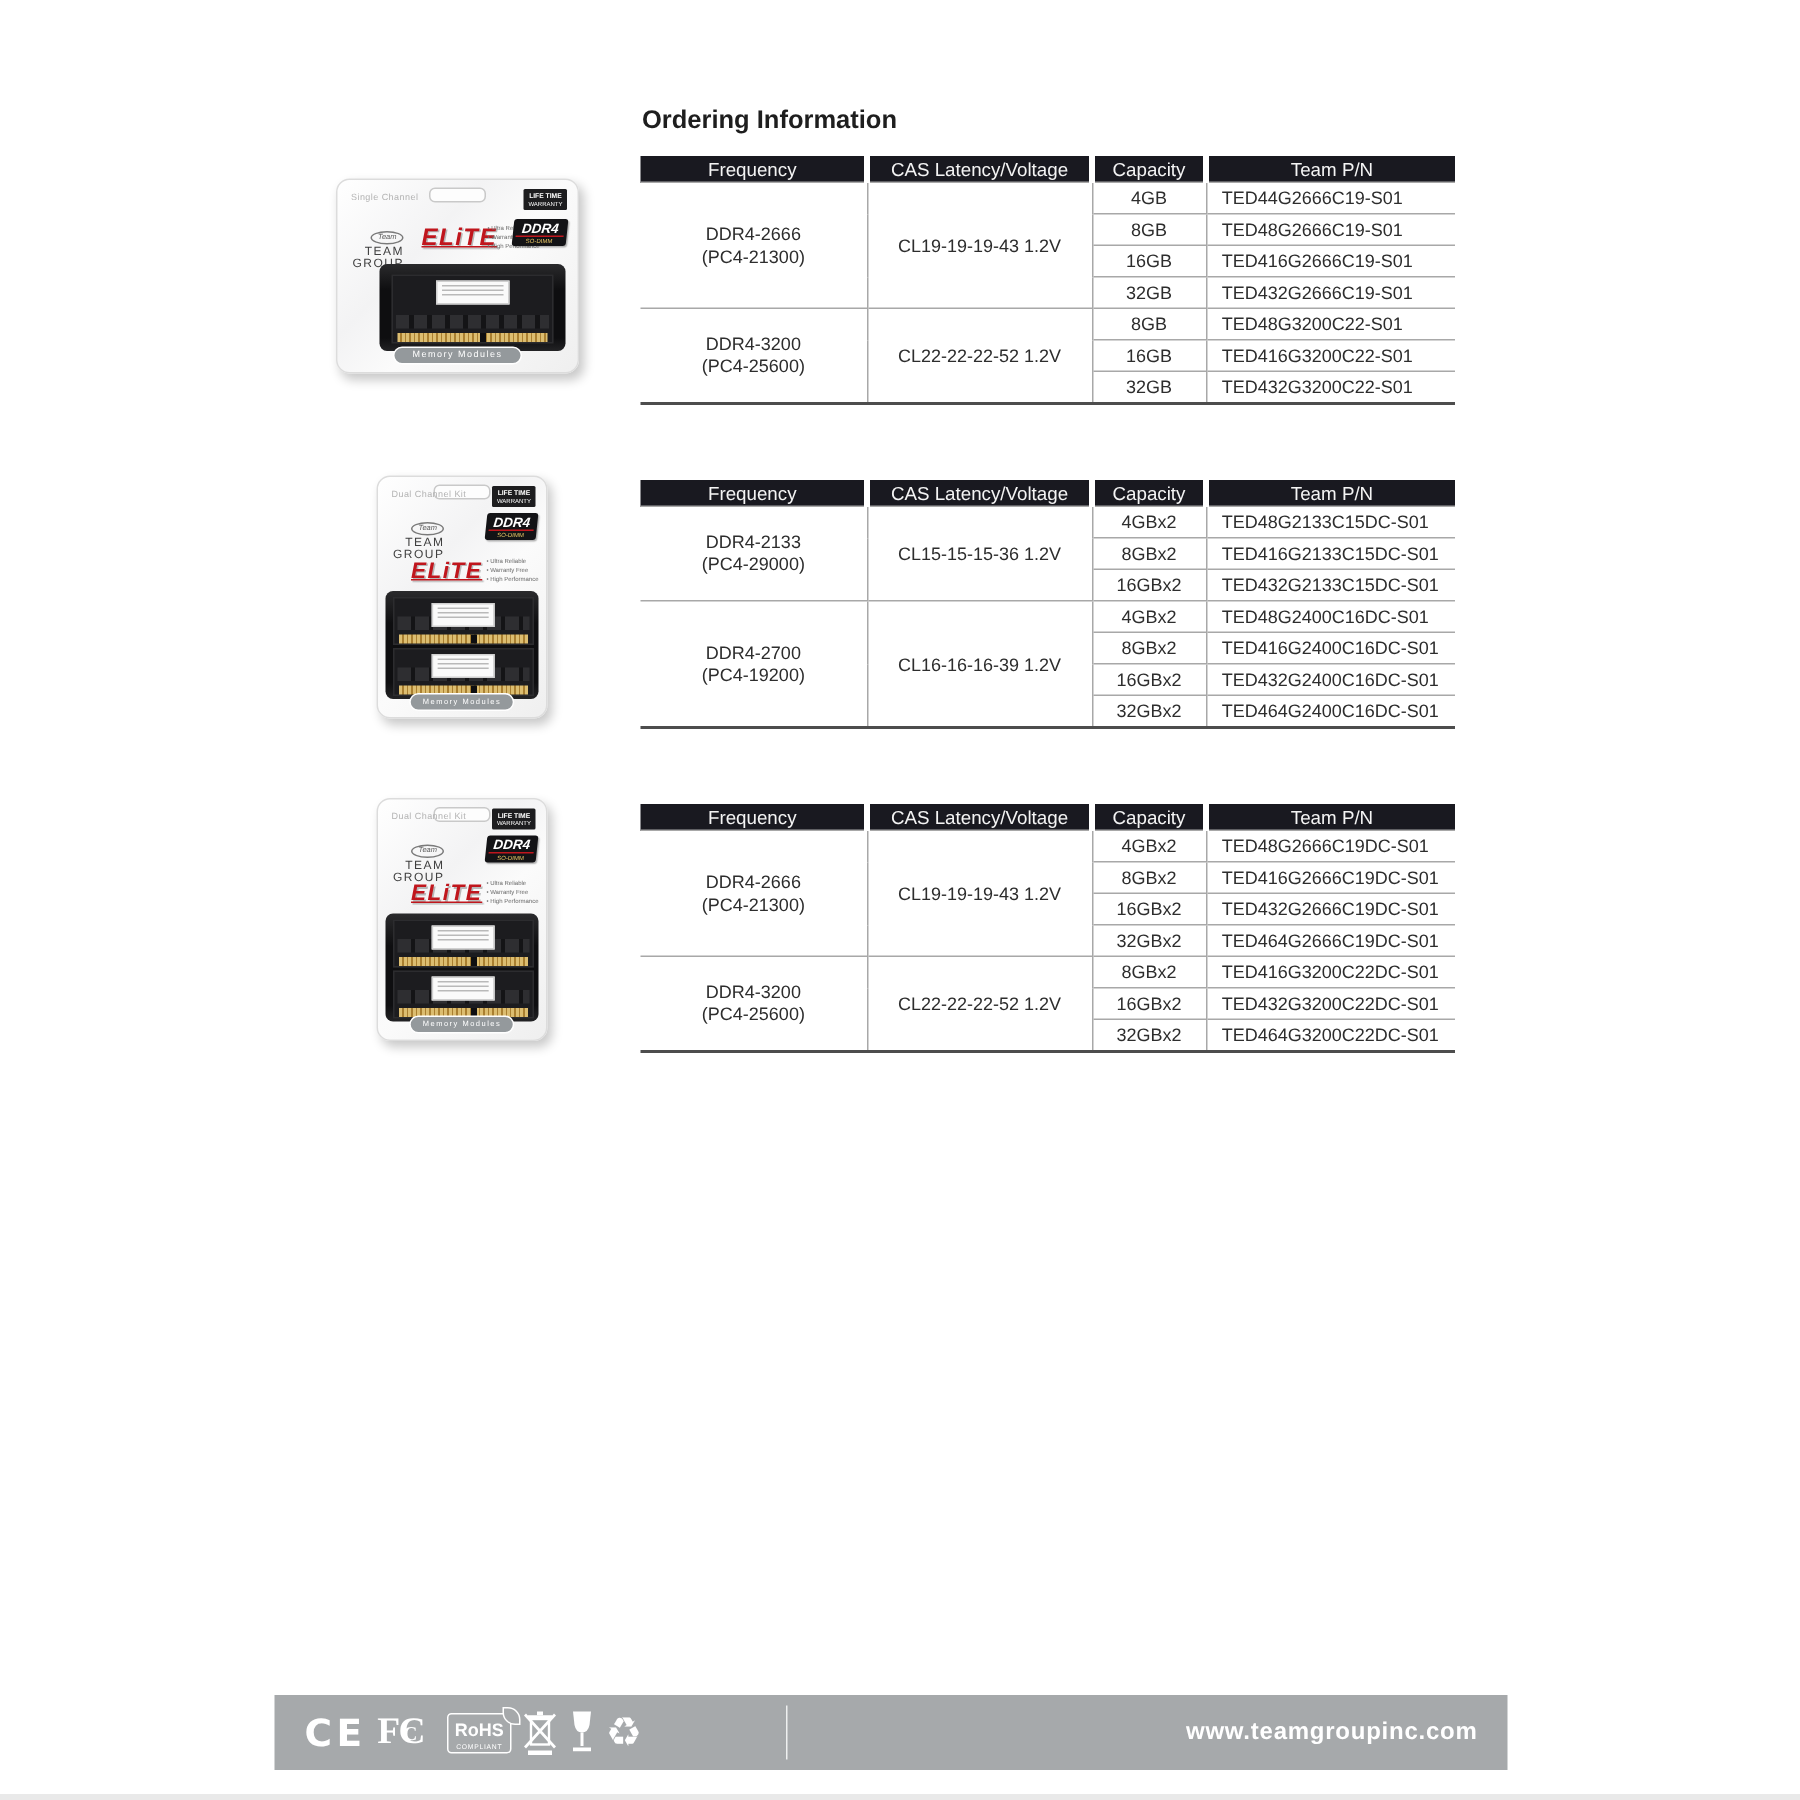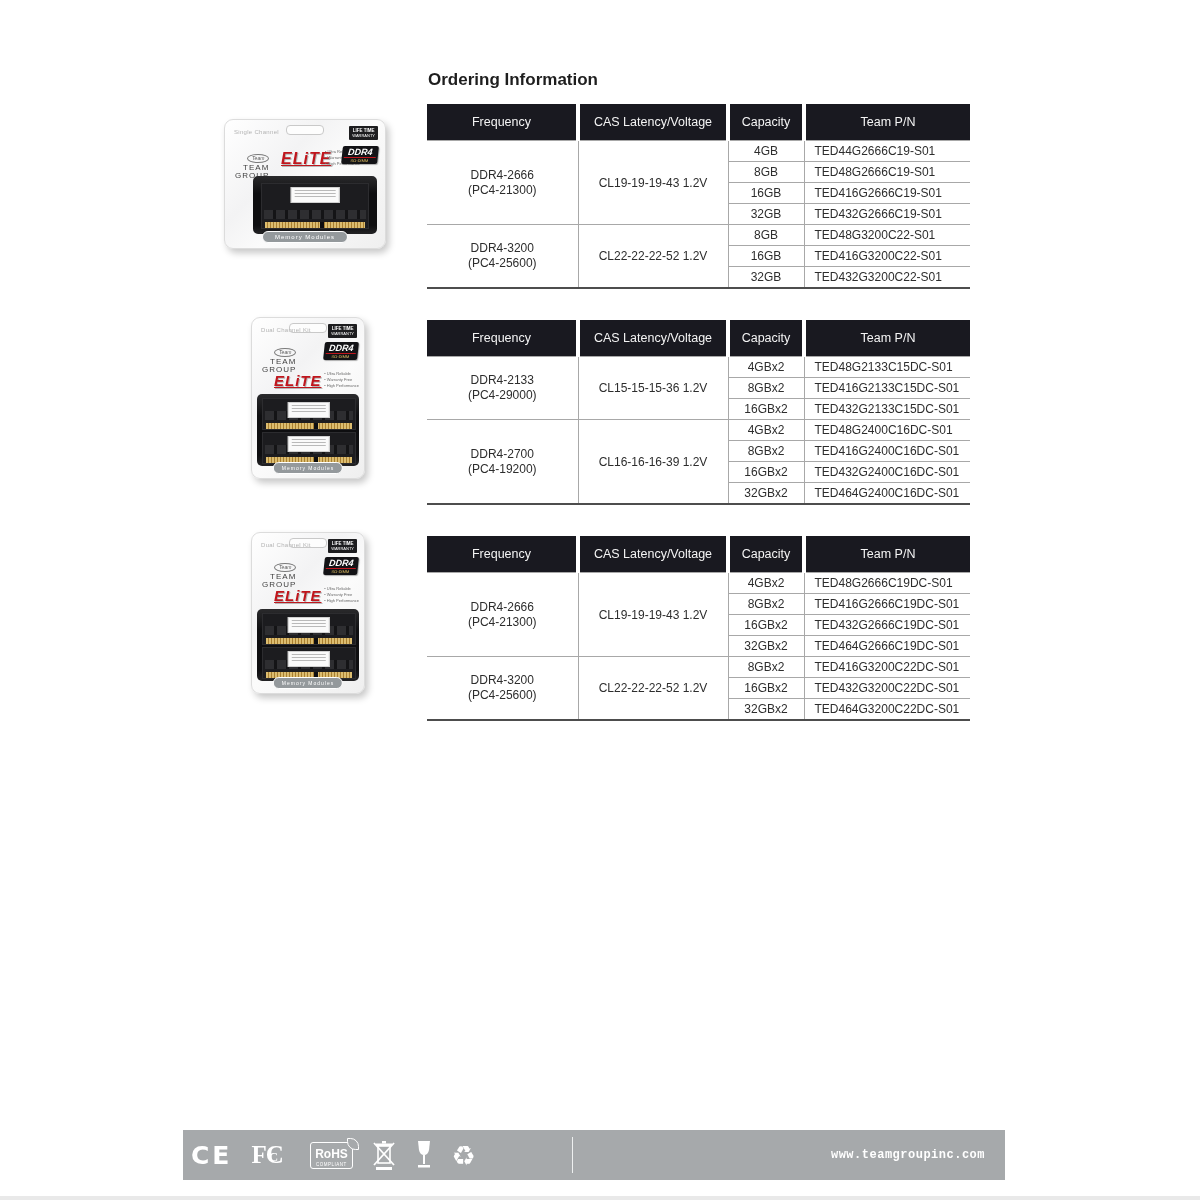--- a/index.html
+++ b/index.html
@@ -7,21 +7,21 @@
         font-family:"Liberation Sans","DejaVu Sans",sans-serif;}
 
   
   .page-title{position:absolute;left:428px;top:70px;font-size:17px;font-weight:bold;color:#1e1e1e;}
 
   
   .table-wrap{position:absolute;width:543px;}
   table.spec-table{border-collapse:collapse;table-layout:fixed;width:543px;
     font-size:12px;color:#2d2d2d;border-bottom:2px solid #4d4d4d;}
   table.spec-table th{background:#191920;color:#f4f4f4;font-weight:normal;font-size:12.5px;
-    height:36px;padding:0;text-align:center;border-bottom:1px solid #a8a8a8;}
+    height:17px;padding:0;text-align:center;border-bottom:1px solid #a8a8a8;}
   table.spec-table th + th{border-left:4px solid #ffffff;}
   table.spec-table td{height:20px;padding:0;text-align:center;border-top:1px solid #a8a8a8;}
   table.spec-table td.col-cas,table.spec-table td.col-cap,table.spec-table td.col-pn{border-left:1px solid #a8a8a8;}
   table.spec-table td.col-pn{text-align:left;padding-left:10px;}
   td.col-freq .freq-line{line-height:15px;}
 
   
   .pack{position:absolute;background:linear-gradient(133deg,#ffffff 0%,#f3f3f4 35%,#fbfbfb 55%,#efefef 100%);
     border:1px solid #dcdcdc;border-radius:9px;box-shadow:3px 4px 7px rgba(0,0,0,0.22);}
   .pack .hang-hole{position:absolute;left:50%;transform:translateX(-50%);top:5px;width:36px;height:8px;
@@ -52,32 +52,32 @@
   .dimm .dimm-label{position:absolute;left:50%;top:3px;transform:translateX(-50%);
     width:44%;height:14px;background:#fafafa;border:1px solid #d0d0d0;}
   .dimm .dimm-label i{display:block;height:1px;background:#b9b9b9;margin:2px 3px 0 3px;}
   .memory-pill{position:absolute;left:50%;transform:translateX(-50%);
     background:#94999c;color:#fff;font-size:6px;line-height:10px;padding:0 12px;border-radius:6px;
     letter-spacing:1px;white-space:nowrap;border:1px solid #ffffff;}
 
   
   .footer-bar{position:absolute;left:183px;top:1130px;width:822px;height:50px;background:#a6a9ab;
     display:flex;align-items:center;color:#fff;}
-  .cert-icons{display:flex;align-items:center;gap:19px;margin-left:8px;}
+  .cert-icons{display:flex;align-items:center;gap:7px;margin-left:20px;}
   .ce-text{font-size:25px;font-weight:bold;letter-spacing:3px;font-family:"DejaVu Sans",sans-serif;}
   .fcc-text{font-size:25px;font-weight:bold;letter-spacing:-1px;position:relative;font-family:Liberation Serif, serif;}
   .fcc-text .inner-c{font-size:13px;position:relative;left:-14px;top:-2px;font-weight:bold;}
   .rohs-box{border:1px solid #fff;border-radius:3px;padding:1px 4px 0 4px;text-align:center;position:relative;}
   .rohs-box .rohs-main{font-size:12px;font-weight:bold;line-height:13px;}
   .rohs-box .rohs-sub{font-size:4.5px;line-height:6px;letter-spacing:.5px;}
   .rohs-box .rohs-leaf{position:absolute;right:-7px;top:-5px;width:10px;height:10px;background:#a6a9ab;
     border:1px solid #fff;border-radius:0 70% 0 70%;}
   .footer-divider{width:1px;height:36px;background:#eef0f0;margin-left:96px;}
   .footer-text{margin-left:18px;font-size:8.5px;line-height:11.5px;color:#fbfbfb;}
-  .footer-site{margin-left:auto;margin-right:20px;font-size:12px;font-weight:bold;letter-spacing:.5px;font-family:Liberation Mono, monospace;}
+  .footer-site{margin-left:auto;margin-right:20px;font-size:16px;font-weight:bold;letter-spacing:.5px;}
   .recycle-glyph{font-size:27px;line-height:27px;font-family:"DejaVu Sans",sans-serif;}
   .bottom-edge{position:absolute;left:0;top:1196px;width:1200px;height:4px;background:#e9e9e9;}
 </style>
 </head>
 <body>
 
 <div id="page">
 
   <div class="page-title">Ordering Information</div>
 

